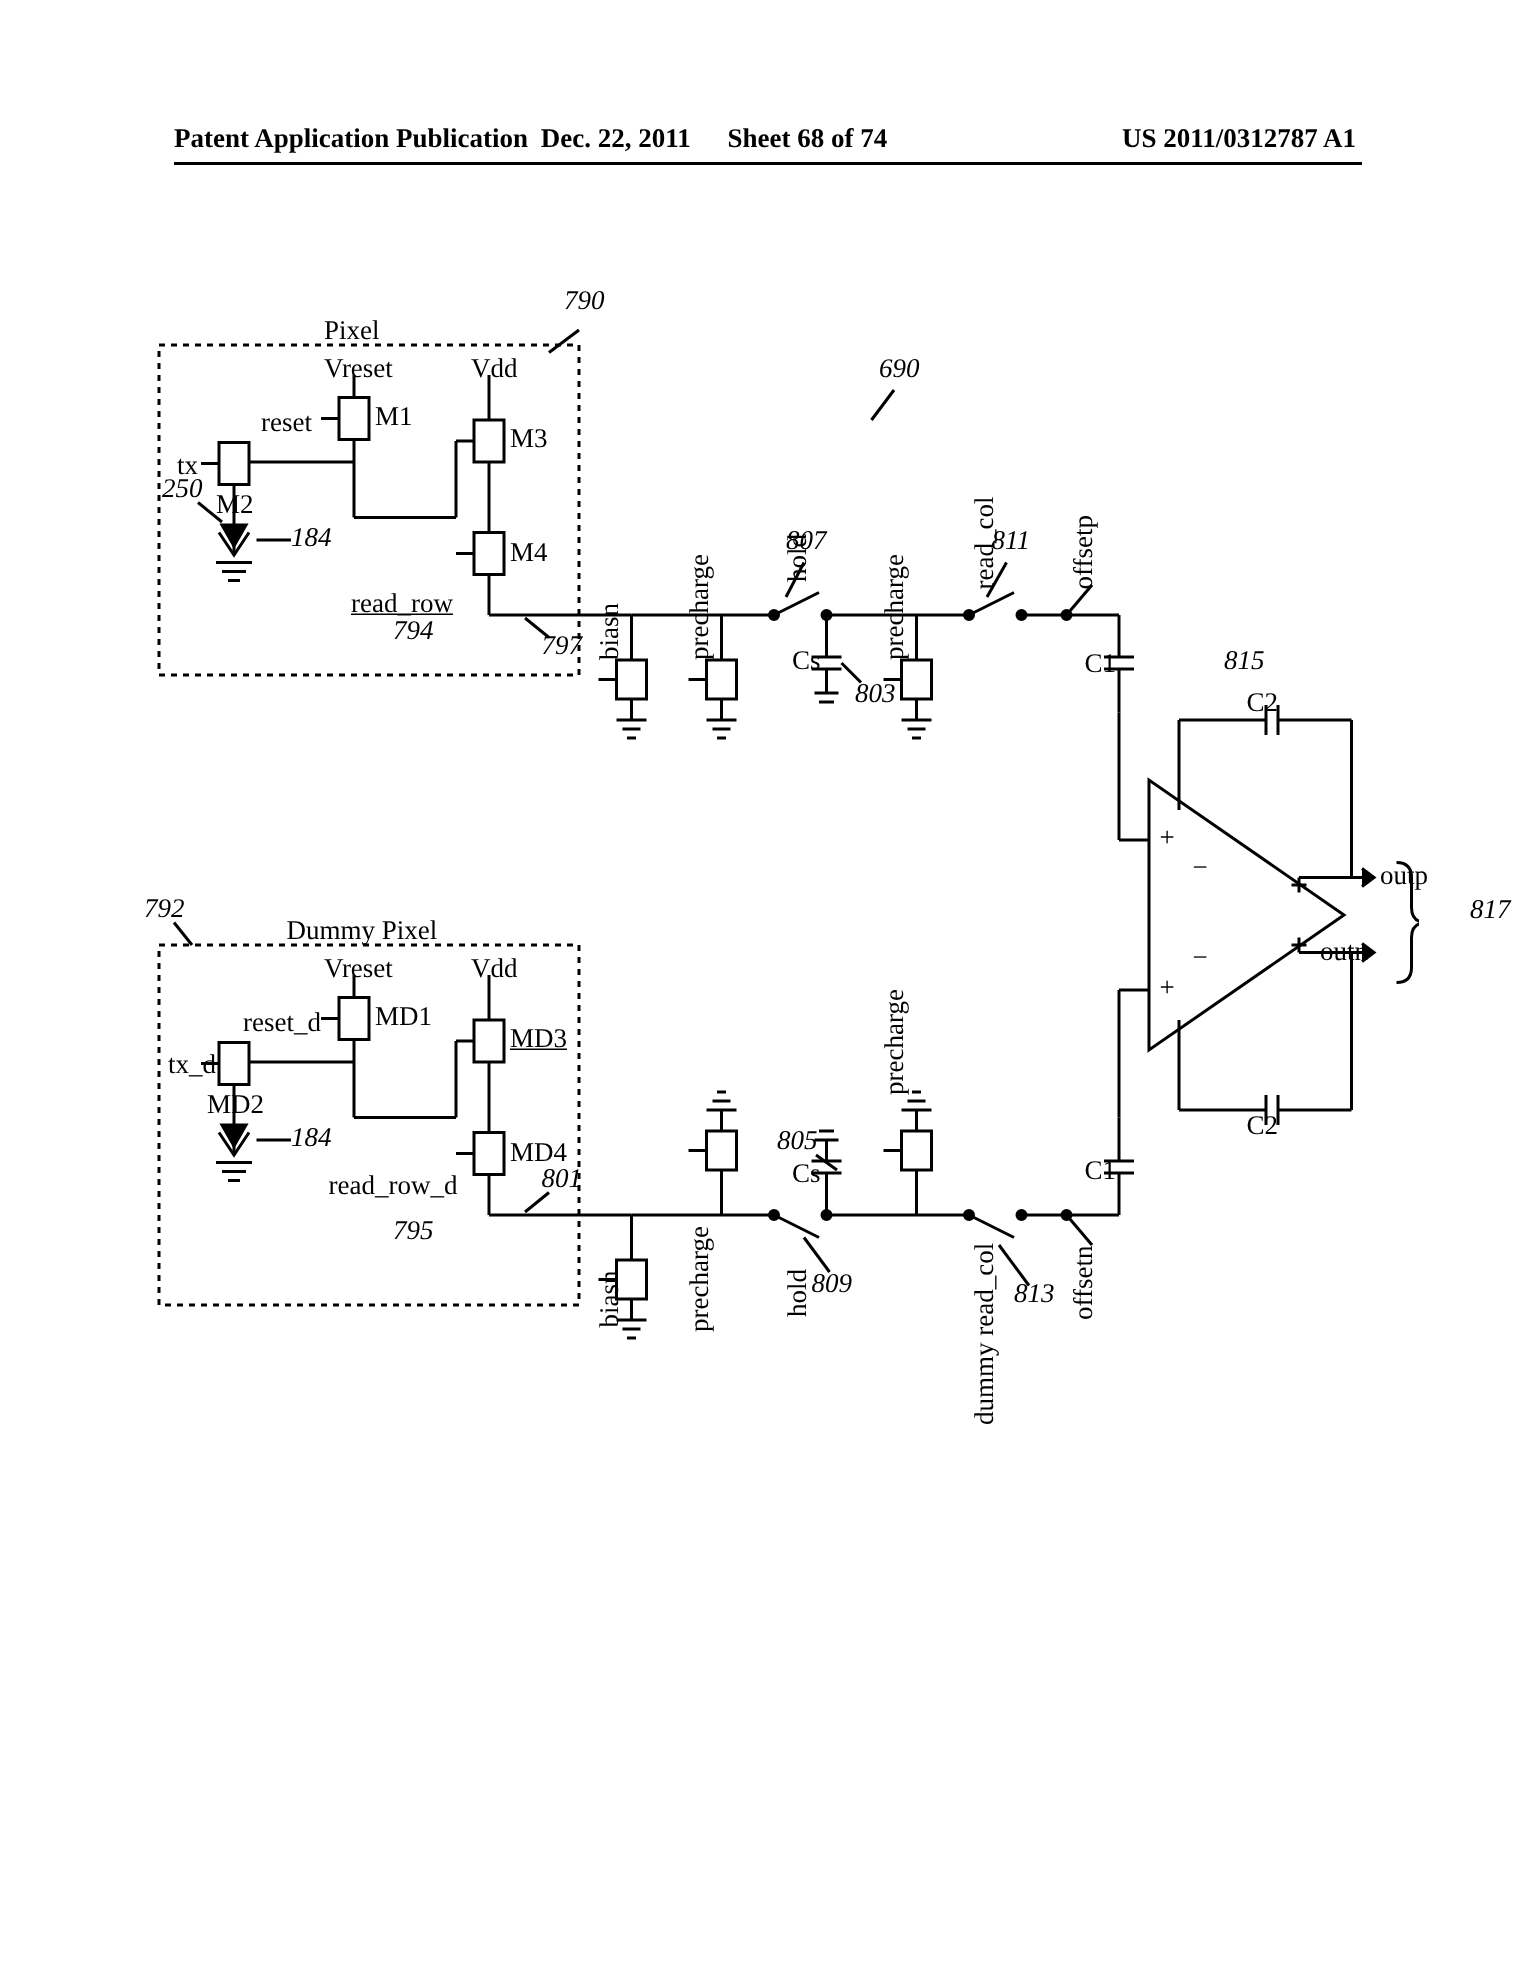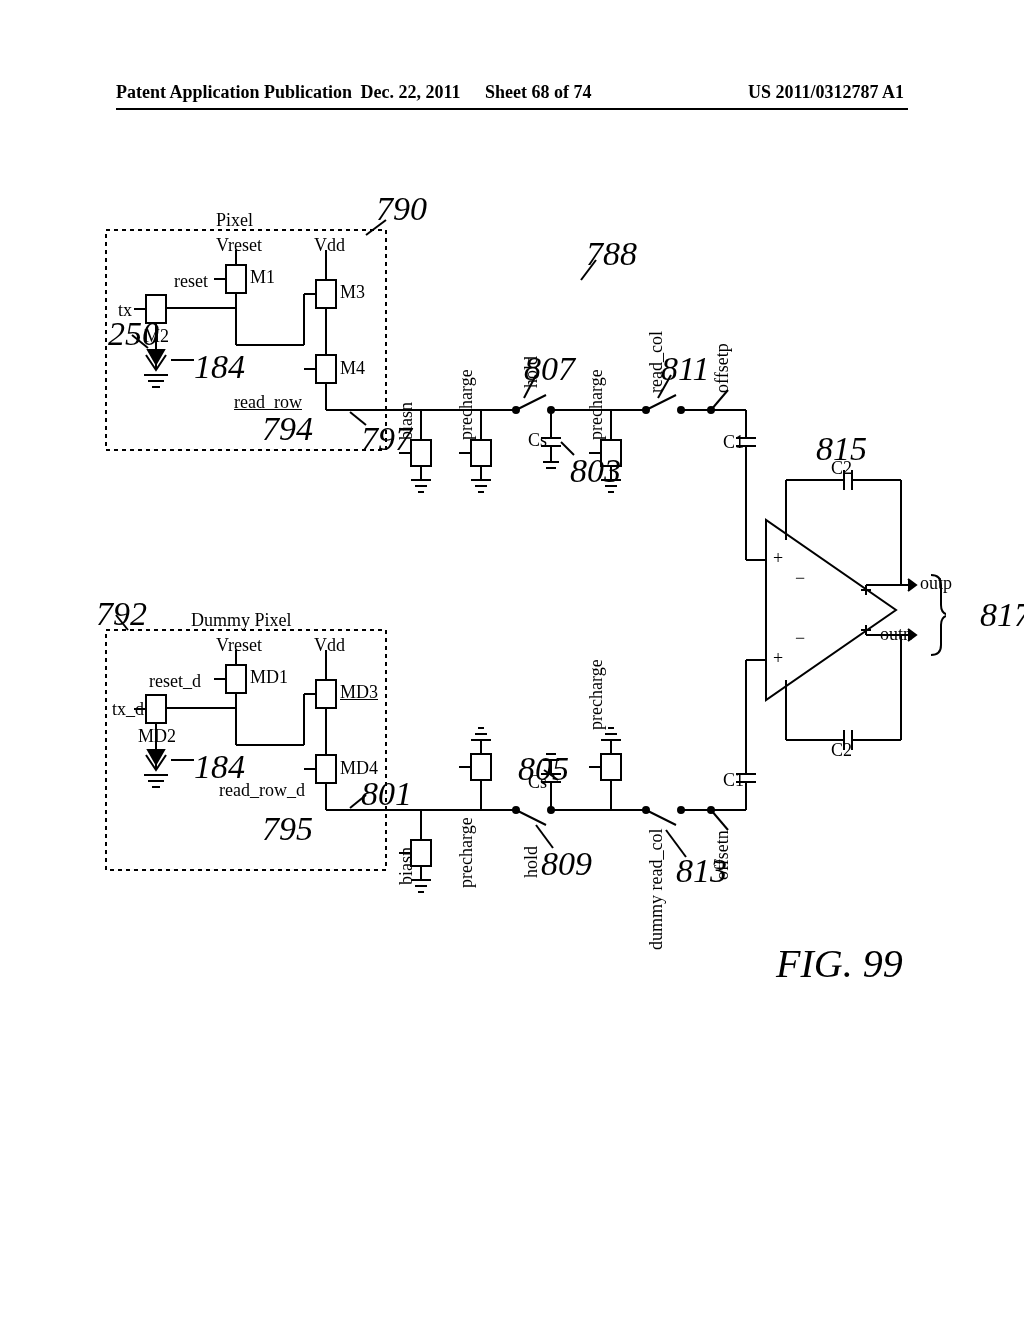--- a/index.html
+++ b/index.html
@@ -50,21 +50,21 @@
   
   .lbl {
     position: absolute;
     font-family: "Times New Roman", serif;
     font-size: 18px;
     color: #000;
     white-space: nowrap;
   }
   .ref {
     font-style: italic;
-    font-size: 34px;
+    font-size: 18px;
   }
   .vert { 
     transform-origin: 0 0;
     transform: rotate(-90deg);
   }
   .fig-num {
     font-style: italic;
     font-size: 40px;
   }
   svg { position: absolute; left: 0; top: 0; }
@@ -295,21 +295,21 @@
       <line x1="30" y1="435" x2="42" y2="450"></line>
       <line x1="450" y1="195" x2="438" y2="218"></line>
       <line x1="488" y1="275" x2="475" y2="262"></line>
       <line x1="458" y1="590" x2="472" y2="600"></line>
       <line x1="585" y1="195" x2="572" y2="218"></line>
       <line x1="600" y1="677" x2="580" y2="650"></line>
       <line x1="467" y1="668" x2="450" y2="645"></line>
     </svg>
 
     <span class="lbl ref" style="left:290px; top:10px;">790</span>
-    <span class="lbl ref" style="left:500px; top:55px;">788</span>
+    <span class="lbl ref" style="left:500px; top:55px;">690</span>
     <span class="lbl ref" style="left:22px; top:135px;">250</span>
     <span class="lbl ref" style="left:108px; top:168px;">184</span>
     <span class="lbl ref" style="left:275px; top:240px;">797</span>
     <span class="lbl ref" style="left:176px; top:230px;">794</span>
 
     <span class="lbl ref" style="left:10px; top:415px;">792</span>
     <span class="lbl ref" style="left:108px; top:568px;">184</span>
     <span class="lbl ref" style="left:176px; top:630px;">795</span>
     <span class="lbl ref" style="left:275px; top:595px;">801</span>
 
@@ -331,21 +331,21 @@
     <span class="lbl" style="left:164px; top:87px;">M1</span>
     <span class="lbl" style="left:58px;  top:146px;">M2</span>
     <span class="lbl" style="left:254px; top:102px;">M3</span>
     <span class="lbl" style="left:254px; top:178px;">M4</span>
     <span class="lbl" style="left:148px; top:212px;text-decoration:underline;">read_row</span>
 
     <span class="lbl" style="left:105px; top:430px;">Dummy Pixel</span>
     <span class="lbl" style="left:130px; top:455px;">Vreset</span>
     <span class="lbl" style="left:228px; top:455px;">Vdd</span>
     <span class="lbl" style="left:26px; top:519px;">tx_d</span>
-    <span class="lbl" style="left:63px;  top:491px;text-align:center;">reset_d</span>
+    <span class="lbl" style="left:76px;  top:491px;text-align:center;">reset_d</span>
     <span class="lbl" style="left:164px; top:487px;">MD1</span>
     <span class="lbl" style="left:52px;  top:546px;">MD2</span>
     <span class="lbl" style="left:254px; top:502px;text-decoration:underline;">MD3</span>
     <span class="lbl" style="left:254px; top:578px;">MD4</span>
     <span class="lbl" style="left:133px; top:600px;">read_row_d</span>
 
     <span class="lbl vert" style="left:310px; top:260px;">biasn</span>
     <span class="lbl vert" style="left:370px; top:260px;">precharge</span>
     <span class="lbl vert" style="left:500px; top:260px;">precharge</span>
     <span class="lbl vert" style="left:435px; top:208px;">hold</span>
@@ -365,16 +365,15 @@
     <span class="lbl vert" style="left:626px; top:700px;">offsetn</span>
     <span class="lbl" style="left:637px; top:590px;">C1</span>
     <span class="lbl" style="left:745px; top:560px;">C2</span>
     <span class="lbl" style="left:794px; top:444px;">outn</span>
 
     <span class="lbl" style="left:687px; top:368px;">+</span>
     <span class="lbl" style="left:687px; top:468px;">+</span>
     <span class="lbl" style="left:709px; top:388px;">−</span>
     <span class="lbl" style="left:709px; top:448px;">−</span>
 
-    <span class="lbl fig-num" style="left:690px; top:760px;">FIG. 99</span>
 
   </div>
 </div>
 
 </body></html>

